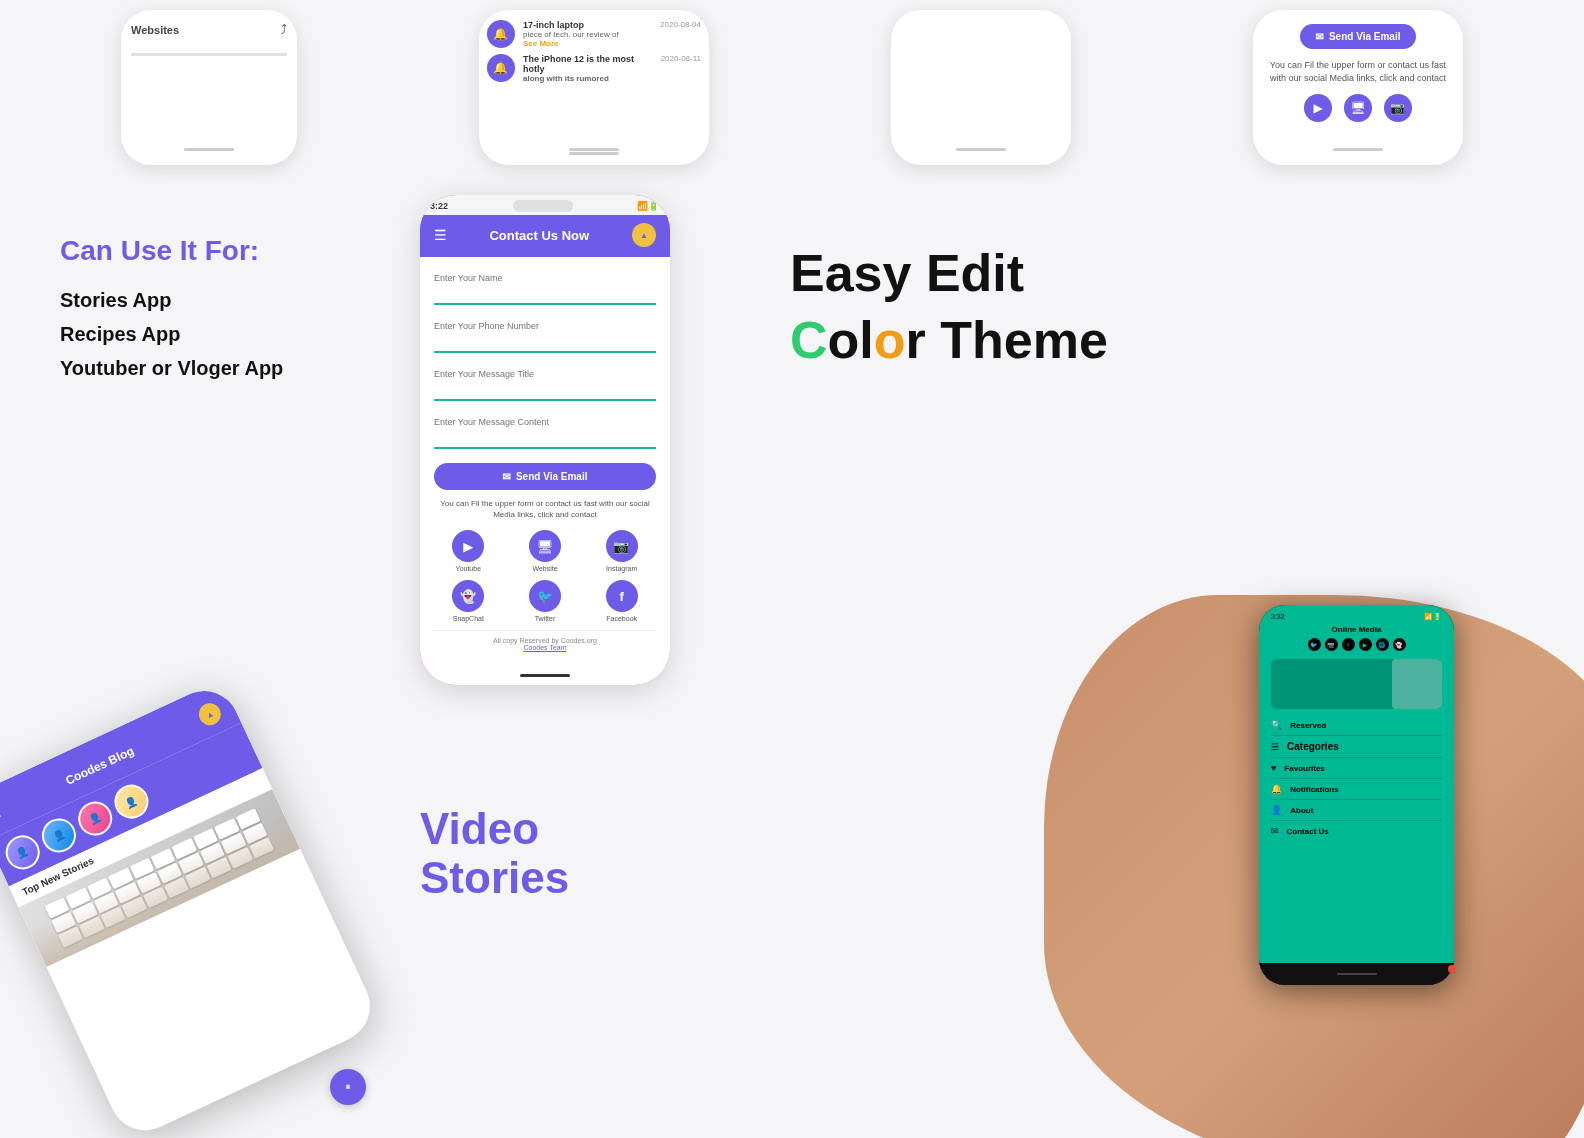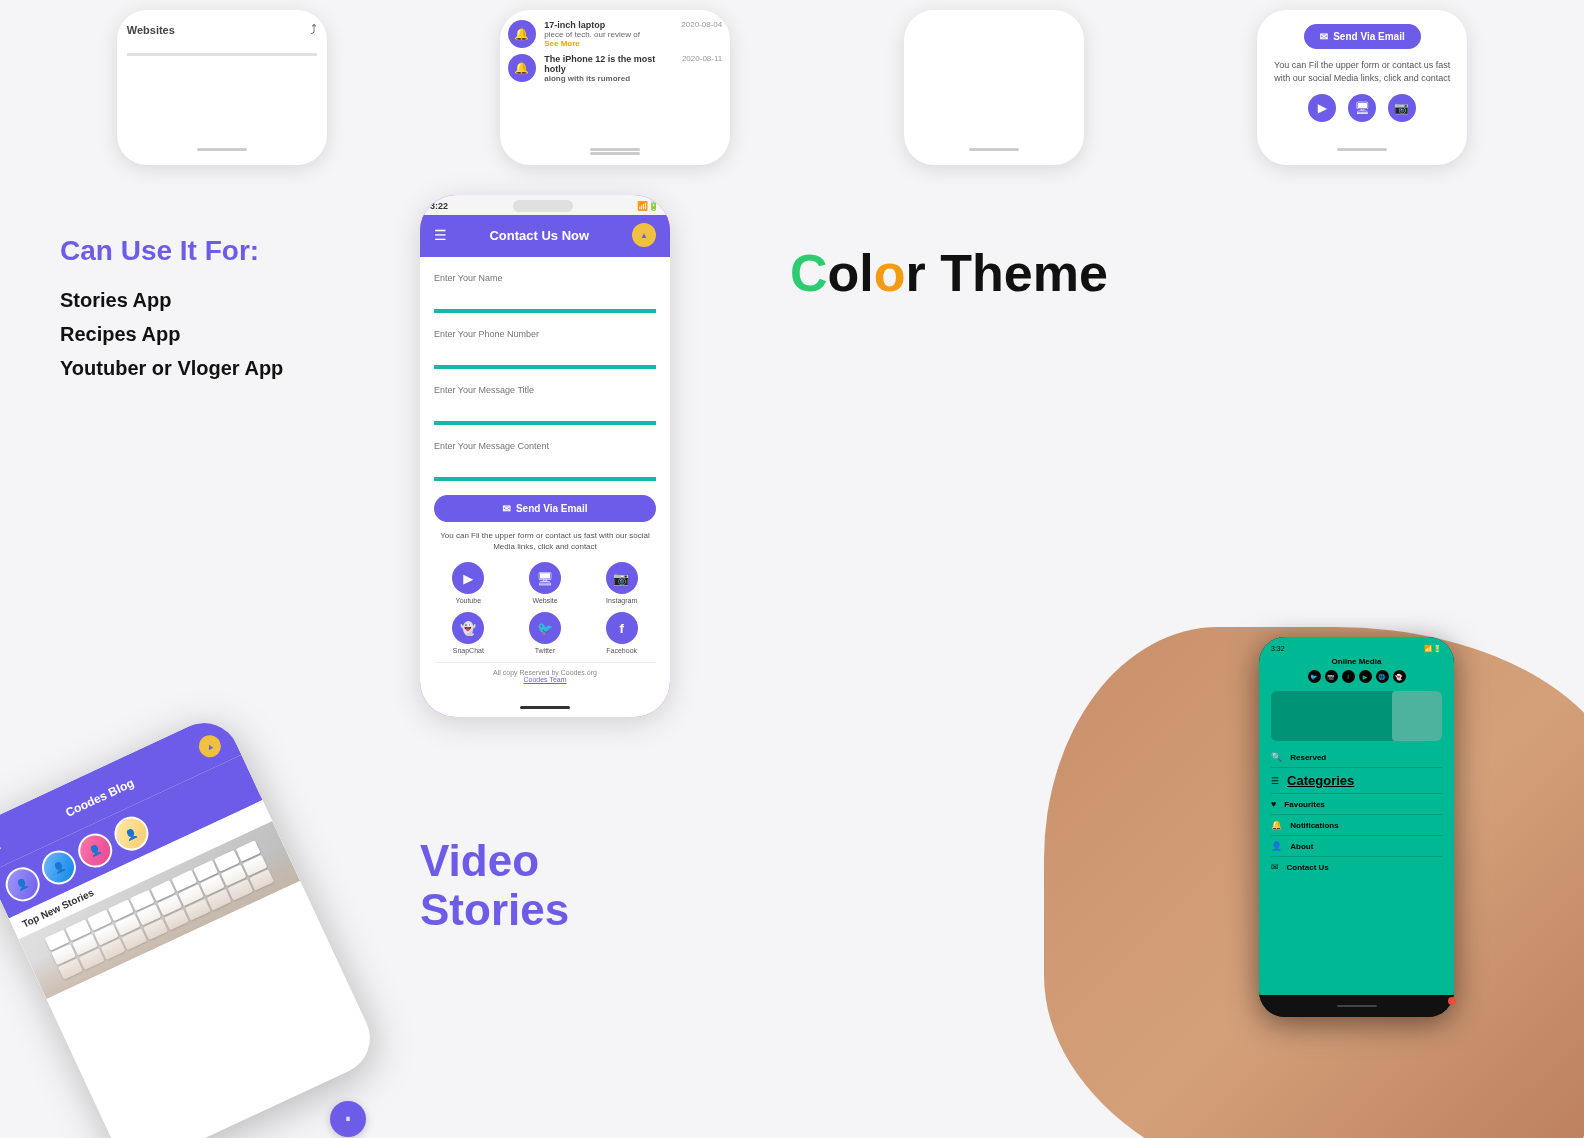--- a/index.html
+++ b/index.html
@@ -17,21 +17,21 @@
       justify-content: space-around;
       align-items: flex-start;
       padding: 10px 30px 20px;
       background: #f5f5f7;
     }
 
     .phone-mockup {
       background: #fff;
       border-radius: 30px;
       box-shadow: 0 4px 20px rgba(0,0,0,0.12);
-      width: 210px;
+      width: 176px;
       height: 155px;
       display: flex;
       flex-direction: column;
       align-items: center;
       justify-content: flex-start;
       overflow: hidden;
       position: relative;
       padding: 12px 10px 10px;
     }
 
@@ -239,23 +239,23 @@
       font-weight: bold;
       color: #6c5ce7;
     }
 
     .phone-body {
       padding: 10px 14px;
       background: #fff;
     }
 
     .form-field {
-      border-bottom: 4px solid #14b8a6;
+      border-bottom: 2px solid #14b8a6;
       margin-bottom: 10px;
-      padding-bottom: 24px;
+      padding-bottom: 18px;
       text-decoration: underline;
     }
 
     .form-field input {
       border: none;
       outline: none;
       font-size: 9px;
       color: #aaa;
       width: 100%;
       background: transparent;
@@ -693,20 +693,21 @@
         <span>All copy Reserved by Coodes.org</span><br>
         <span class="team">Coodes Team</span>
       </div>
     </div>
     <div class="phone-bottom-bar">
       <div class="phone-home-bar"></div>
     </div>
   </div>
 
   <div class="right-section">
+    <div class="easy-edit-title">Easy Edit</div>
     <div class="color-theme-title">
       <span class="c-green">C</span><span class="c-black">ol</span><span class="c-orange">o</span><span class="c-rest">r Theme</span>
     </div>
   </div>
 </div>
 
 <div class="bottom-section">
 
   <div class="tilted-phone-wrapper">
     <div class="tilted-phone">
@@ -803,21 +804,21 @@
             <div style="width:50px;height:50px;background:rgba(255,255,255,0.3);border-radius:4px;"></div>
           </div>
 
           <div style="display:flex;flex-direction:column;">
             <div style="display:flex;align-items:center;gap:8px;padding:5px 0;border-bottom:1px solid rgba(0,0,0,0.15);">
               <span style="font-size:9px;">🔍</span>
               <span style="font-size:8px;font-weight:bold;color:#000;">Reserved</span>
             </div>
             <div style="display:flex;align-items:center;gap:8px;padding:5px 0;border-bottom:1px solid rgba(0,0,0,0.15);">
               <span style="font-size:9px;">☰</span>
-              <span style="font-size:13px;font-weight:bold;color:#000;text-decoration:underline;">Categories</span>
+              <span style="font-size:10px;font-weight:bold;color:#000;">Categories</span>
             </div>
             <div style="display:flex;align-items:center;gap:8px;padding:5px 0;border-bottom:1px solid rgba(0,0,0,0.15);">
               <span style="font-size:9px;">♥</span>
               <span style="font-size:8px;font-weight:bold;color:#000;">Favourites</span>
             </div>
             <div style="display:flex;align-items:center;gap:8px;padding:5px 0;border-bottom:1px solid rgba(0,0,0,0.15);">
               <span style="font-size:9px;">🔔</span>
               <span style="font-size:8px;font-weight:bold;color:#000;">Notifications</span>
             </div>
             <div style="display:flex;align-items:center;gap:8px;padding:5px 0;border-bottom:1px solid rgba(0,0,0,0.15);">

